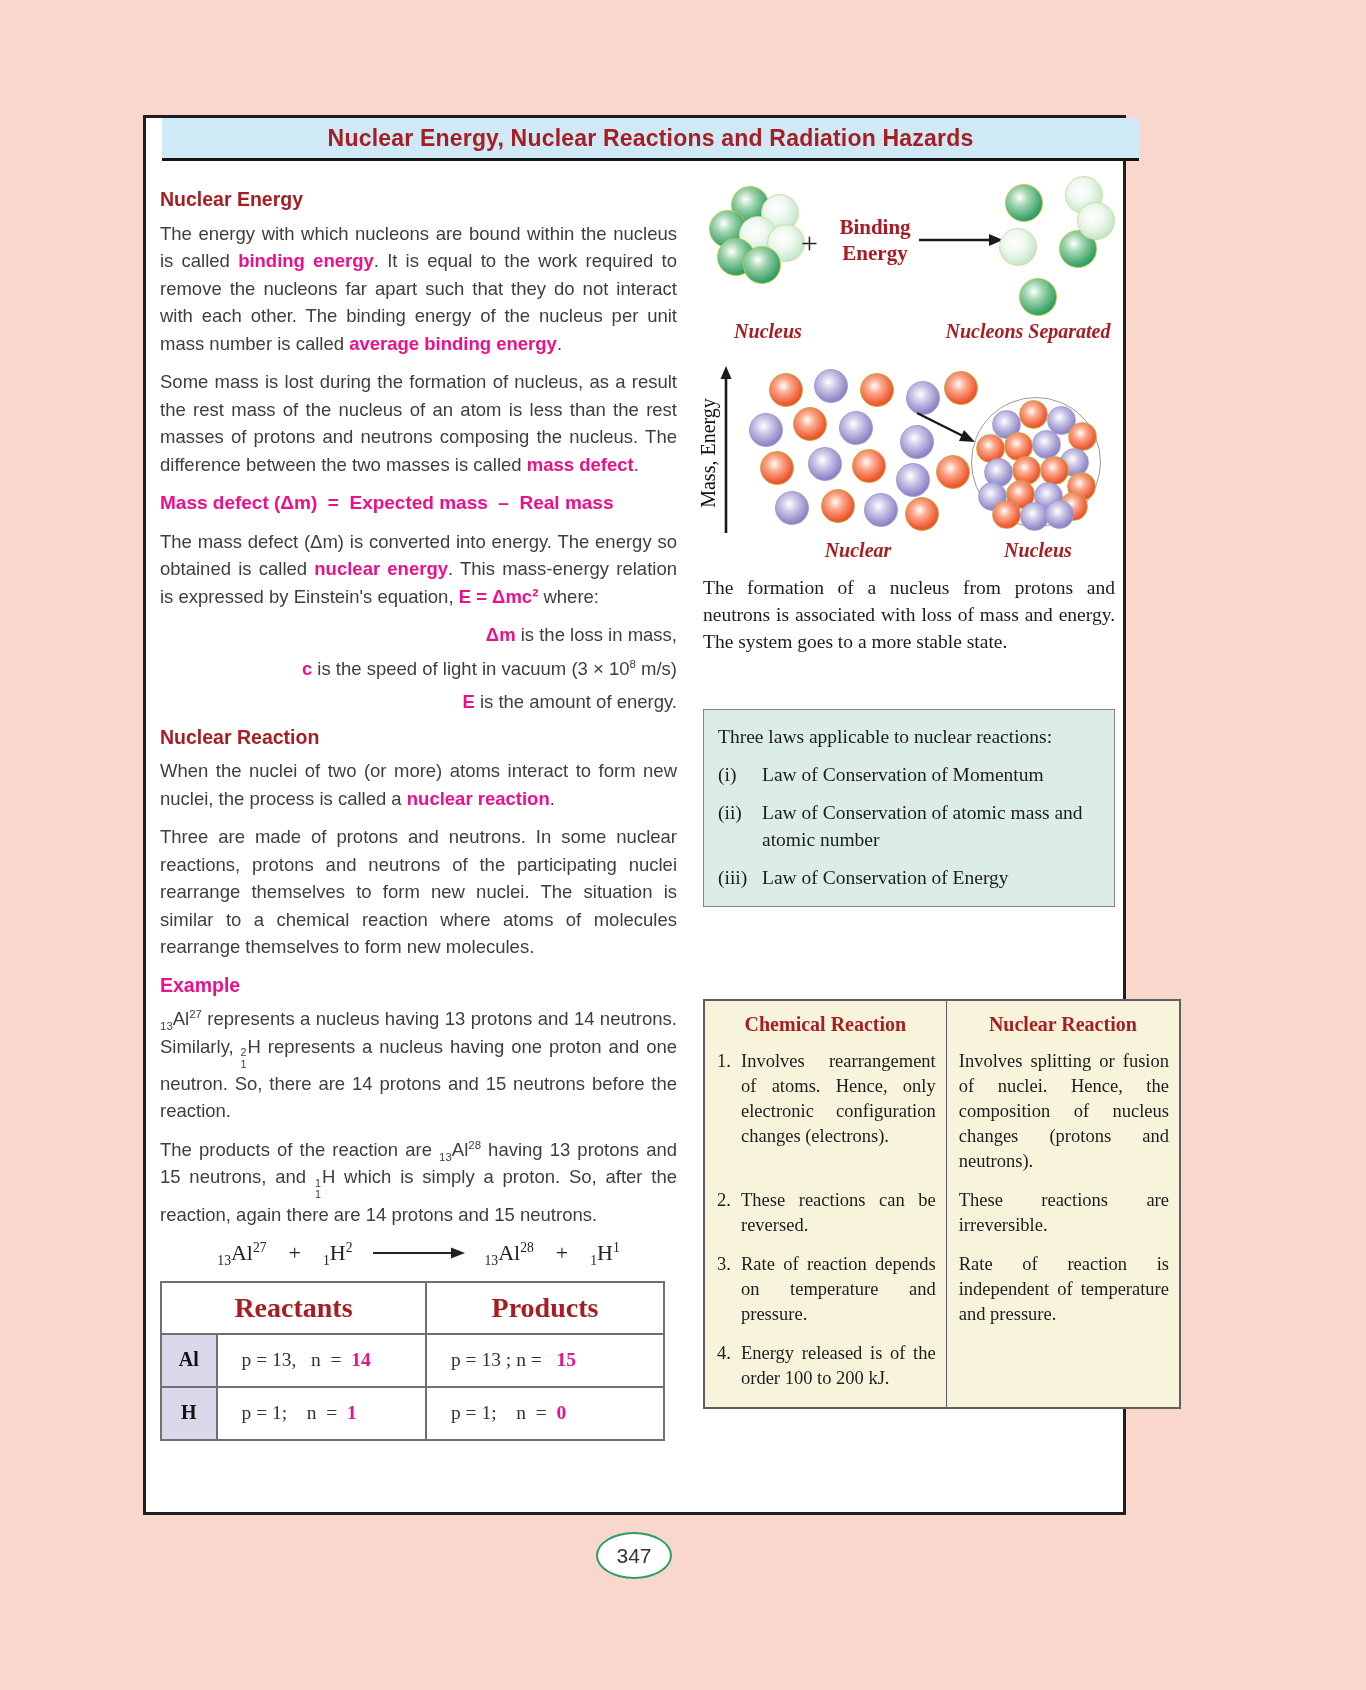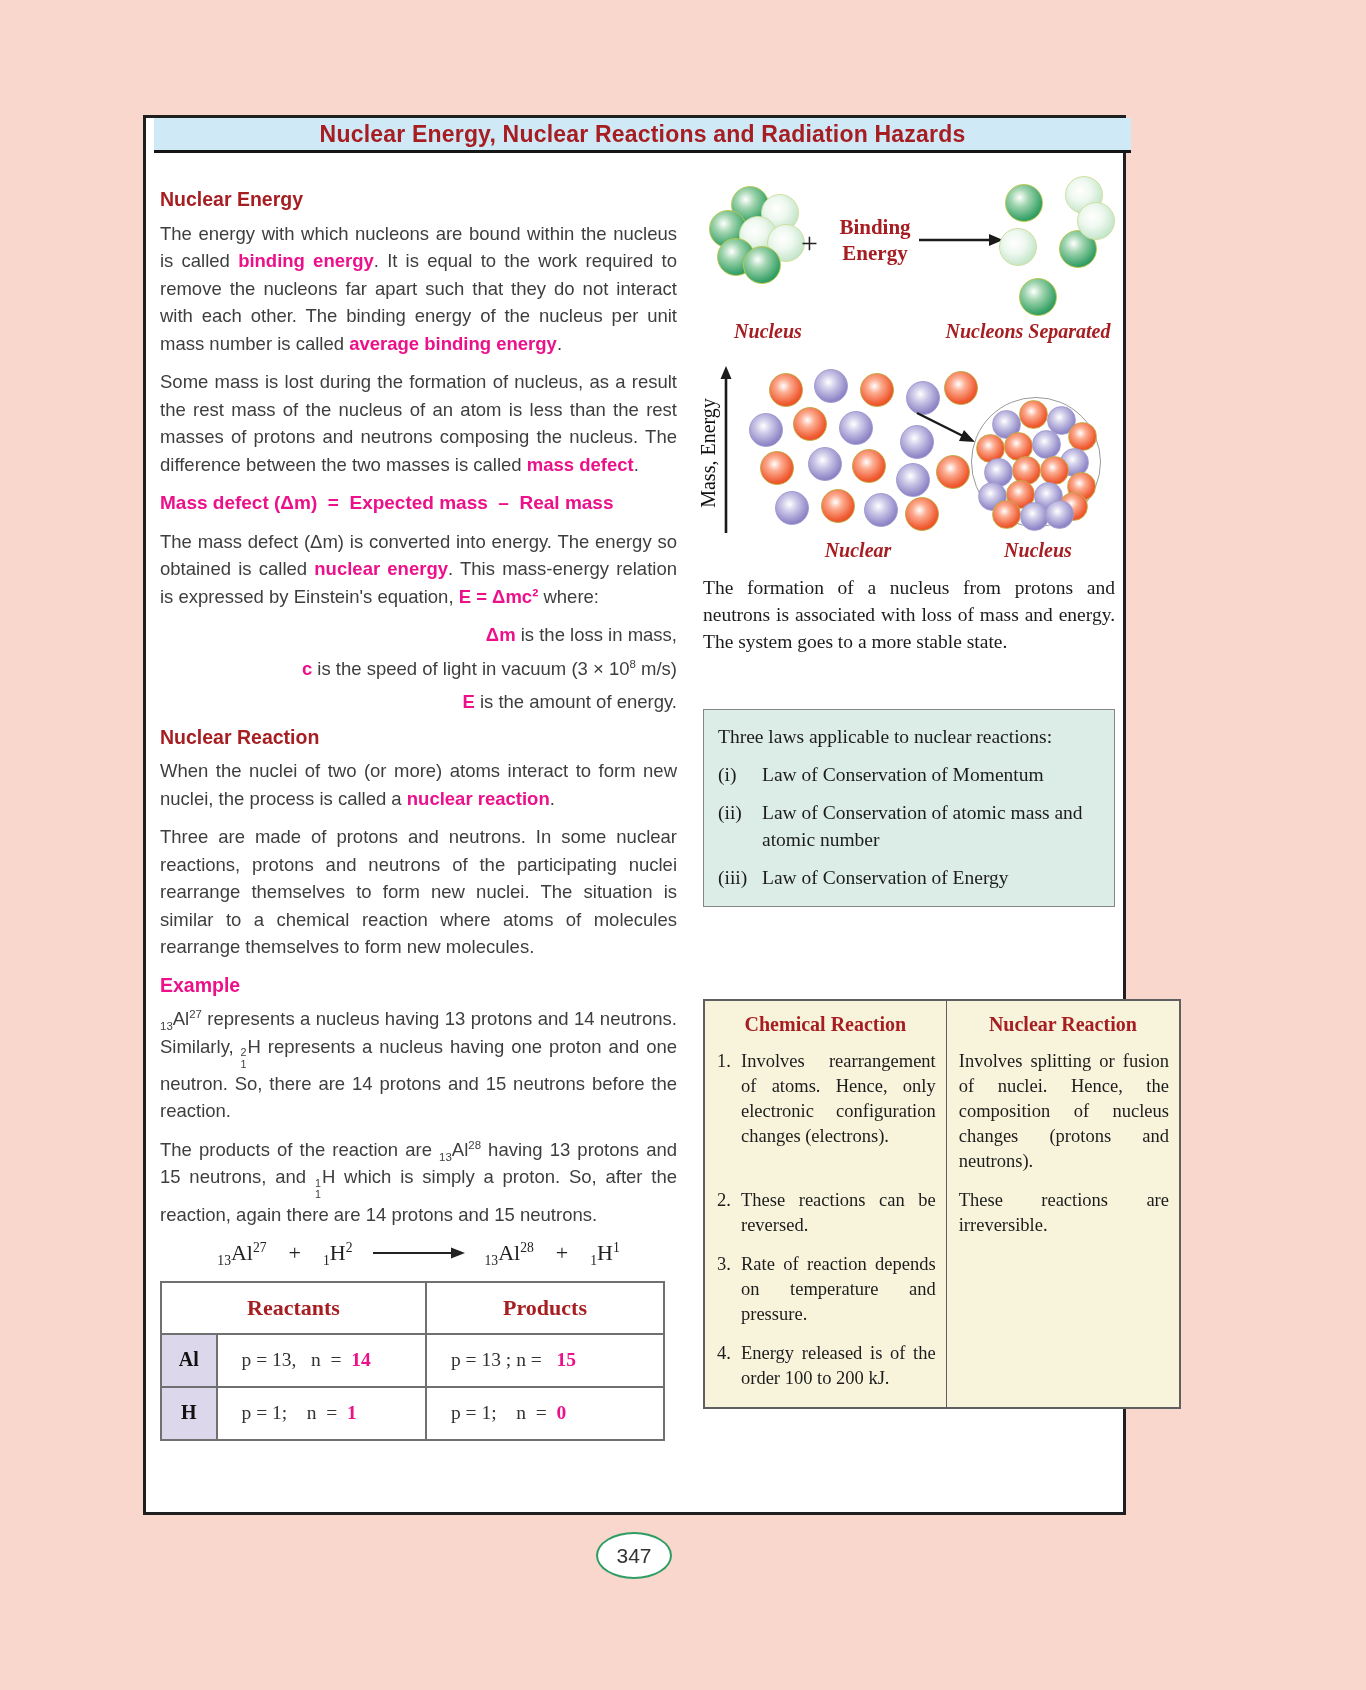--- a/index.html
+++ b/index.html
@@ -4,42 +4,42 @@
 <style>
   :root{
     --page-bg:#f9d7cc; --card-bg:#ffffff; --header-bg:#cfe9f7;
     --dark-red:#a61e22; --magenta:#ec108b; --body-gray:#3e3e3e;
     --laws-bg:#dcece6; --cmp-bg:#f8f4dc; --lbl-bg:#ddd7eb;
   }
   *{margin:0;padding:0;box-sizing:border-box;}
   html,body{width:1366px;height:1690px;}
   body{background:var(--page-bg);font-family:"Liberation Sans",sans-serif;position:relative;overflow:hidden;}
   .card{position:absolute;left:143px;top:115px;width:983px;height:1400px;background:var(--card-bg);border:3px solid #1f1f1f;}
-  .card-header{position:absolute;left:8px;top:0;width:100%;height:35px;background:var(--header-bg);border-bottom:3px solid #151515;display:flex;align-items:center;justify-content:center;}
+  .card-header{position:absolute;left:16px;top:0;width:100%;height:43px;background:var(--header-bg);border-bottom:3px solid #151515;display:flex;align-items:center;justify-content:center;}
   .card-title{font-size:23px;font-weight:bold;color:var(--dark-red);letter-spacing:.2px;}
 
   
   .left-col{position:absolute;left:14px;top:60px;width:517px;color:var(--body-gray);font-size:18.5px;line-height:27.5px;text-align:justify;}
   .h-red{color:var(--dark-red);font-size:19.5px;font-weight:bold;margin:8px 0 6px;text-align:left;}
   .h-mg{color:var(--magenta);font-size:19.5px;font-weight:bold;margin:8px 0 6px;text-align:left;}
   .left-col p{margin:0 0 11px;}
   .mg{color:var(--magenta);font-weight:bold;}
   .mgb{color:var(--magenta);font-weight:bold;}
   .formula-mg{color:var(--magenta);font-weight:bold;font-size:19px;white-space:pre;text-align:left;margin:2px 0 11px;}
   .defs{margin-left:60px;text-align:right;}
   .defs p{margin:0 0 6px;}
   sub,sup{font-size:0.62em;line-height:0;}
   .stk{display:inline-flex;flex-direction:column;font-size:0.58em;line-height:1.05;vertical-align:-0.35em;text-align:right;margin-right:1px;}
   
   .equation{display:flex;align-items:center;justify-content:center;gap:18px;font-family:"Liberation Serif",serif;font-size:22px;color:#222;margin:4px 0 14px;text-align:left;}
   .eq-plus{margin:0 4px;}
   
   .rt{border-collapse:collapse;width:505px;font-family:"Liberation Serif",serif;color:#333;margin-top:4px;}
   .rt th,.rt td{border:2px solid #707070;}
-  .rt th{height:52px;color:var(--dark-red);font-size:22px;font-weight:bold;text-align:center;background:#fff;}
+  .rt th{height:52px;color:var(--dark-red);font-size:28px;font-weight:bold;text-align:center;background:#fff;}
   .rt td{height:53px;font-size:19.5px;}
   .rt .lbl{width:56px;background:var(--lbl-bg);text-align:center;font-weight:bold;color:#111;font-size:20px;}
   .rt .val{padding-left:24px;white-space:pre;}
   .rt .c-react{width:210px;} .rt .c-prod{width:239px;}
 
   
   .right-col{position:absolute;left:557px;top:50px;width:412px;font-family:"Liberation Serif",serif;color:#1c1c1c;}
   .fig{position:relative;}
   .fig1{height:175px;margin-top:6px;}
   .fig2{height:205px;margin-top:14px;}
@@ -272,20 +272,21 @@
               <div class="cmp-num">2.</div>
               <div>These reactions can be reversed.</div>
             </div>
             <div class="cmp-cell">These reactions are irreversible.</div>
           </div>
           <div class="cmp-row">
             <div class="cmp-cell chem">
               <div class="cmp-num">3.</div>
               <div>Rate of reaction depends on temperature and pressure.</div>
             </div>
+            <div class="cmp-cell">Rate of reaction is independent of temperature and pressure.</div>
           </div>
           <div class="cmp-row">
             <div class="cmp-cell chem">
               <div class="cmp-num">4.</div>
               <div>Energy released is of the order 100 to 200 kJ.</div>
             </div>
           </div>
         </div>
     </div>
   </div>

